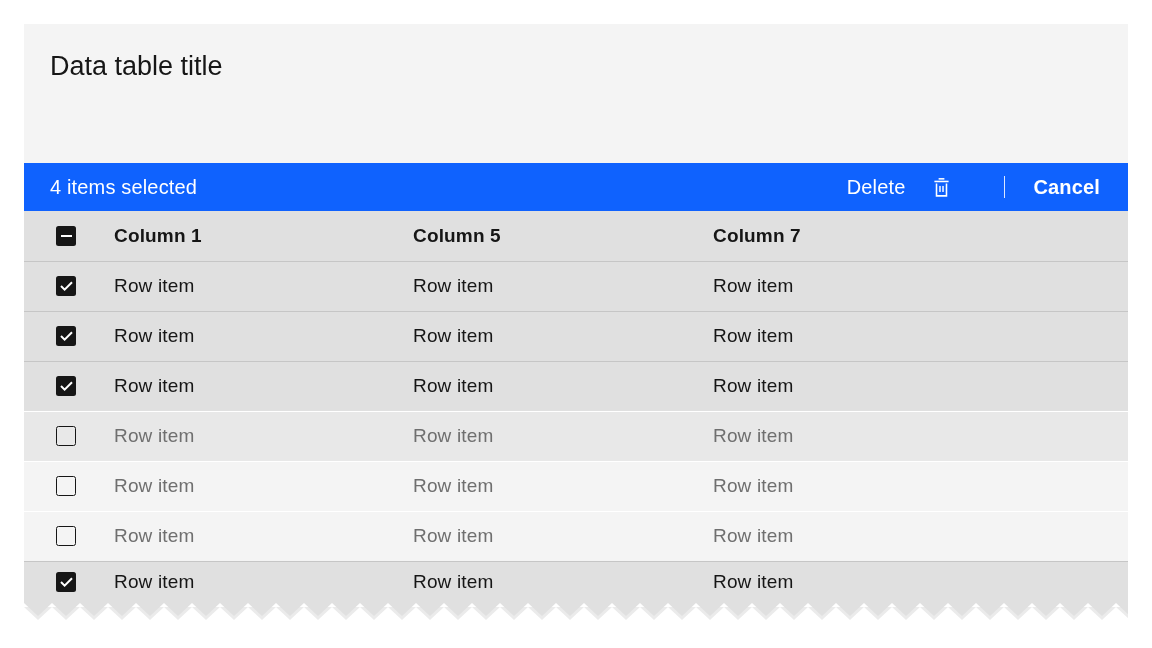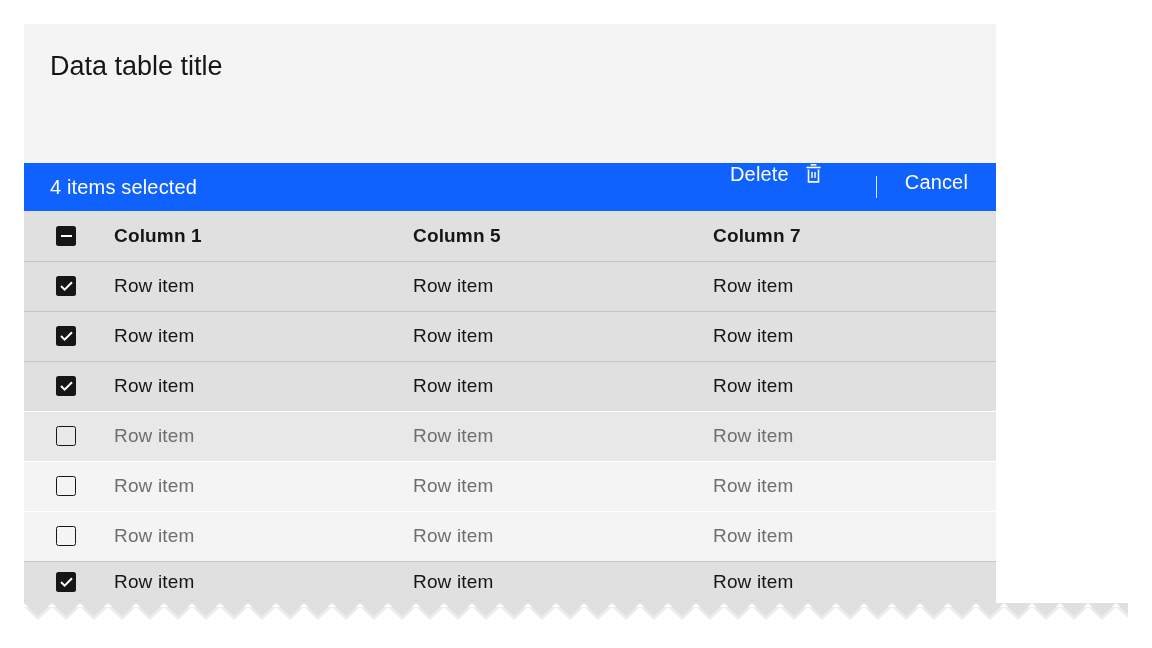--- a/index.html
+++ b/index.html
@@ -4,50 +4,50 @@
 <style>
   * { box-sizing: border-box; }
   html,body { margin:0; padding:0; }
   body {
     width:1152px; height:648px; overflow:hidden;
     background: var(--page-bg, #ffffff);
     font-family: "Liberation Sans", sans-serif;
     color: var(--text-primary, #161616);
     letter-spacing: 0.16px;
   }
-  .card { margin:24px; width:972px; }
+  .card { margin:24px; width:1104px; }
 
   
   .dt-header {
     background: var(--container-bg, #f4f4f4);
     height:139px;
     padding:27px 26px 0 26px;
   }
   .dt-title { margin:0; font-size:27px; font-weight:400; letter-spacing:0; color:var(--text-primary,#161616); }
 
   
   .batch-bar {
     height:48px;
     background: var(--accent, #0f62fe);
     color: var(--on-accent, #ffffff);
     display:flex; align-items:center;
     font-size:20px;
   }
   .batch-summary { padding-left:26px; }
   .batch-actions { margin-left:auto; display:flex; align-items:center; height:100%; }
   .batch-btn {
-    display:flex; align-items:flex-start; gap:14px;
+    display:flex; align-items:center; gap:26px;
     height:100%; padding:0 27px;
     background:none; border:none; cursor:pointer;
     color: var(--on-accent,#ffffff);
     font: inherit; letter-spacing:0.16px;
   }
   .batch-btn svg { display:block; }
   .bar-divider { width:1px; height:22px; background: var(--on-accent,#ffffff); opacity:0.85; margin-left:25px; }
-  .cancel-btn { padding:8px 28px; }
+  .cancel-btn { padding:8px 28px;font-weight:bold; }
 
   
   table { width:100%; border-collapse:collapse; table-layout:fixed; font-size:19px; }
   th, td { padding:0; text-align:left; vertical-align:middle;margin-top:32px; }
   thead tr { background: var(--header-bg, #e0e0e0); height:50px; }
   th { font-weight:700; color: var(--text-primary,#161616); }
   .cb-cell { padding-left:32px; }
   .data-cell { padding-left:24px; overflow:hidden; white-space:nowrap; }
 
   tbody tr { height:50px; }

